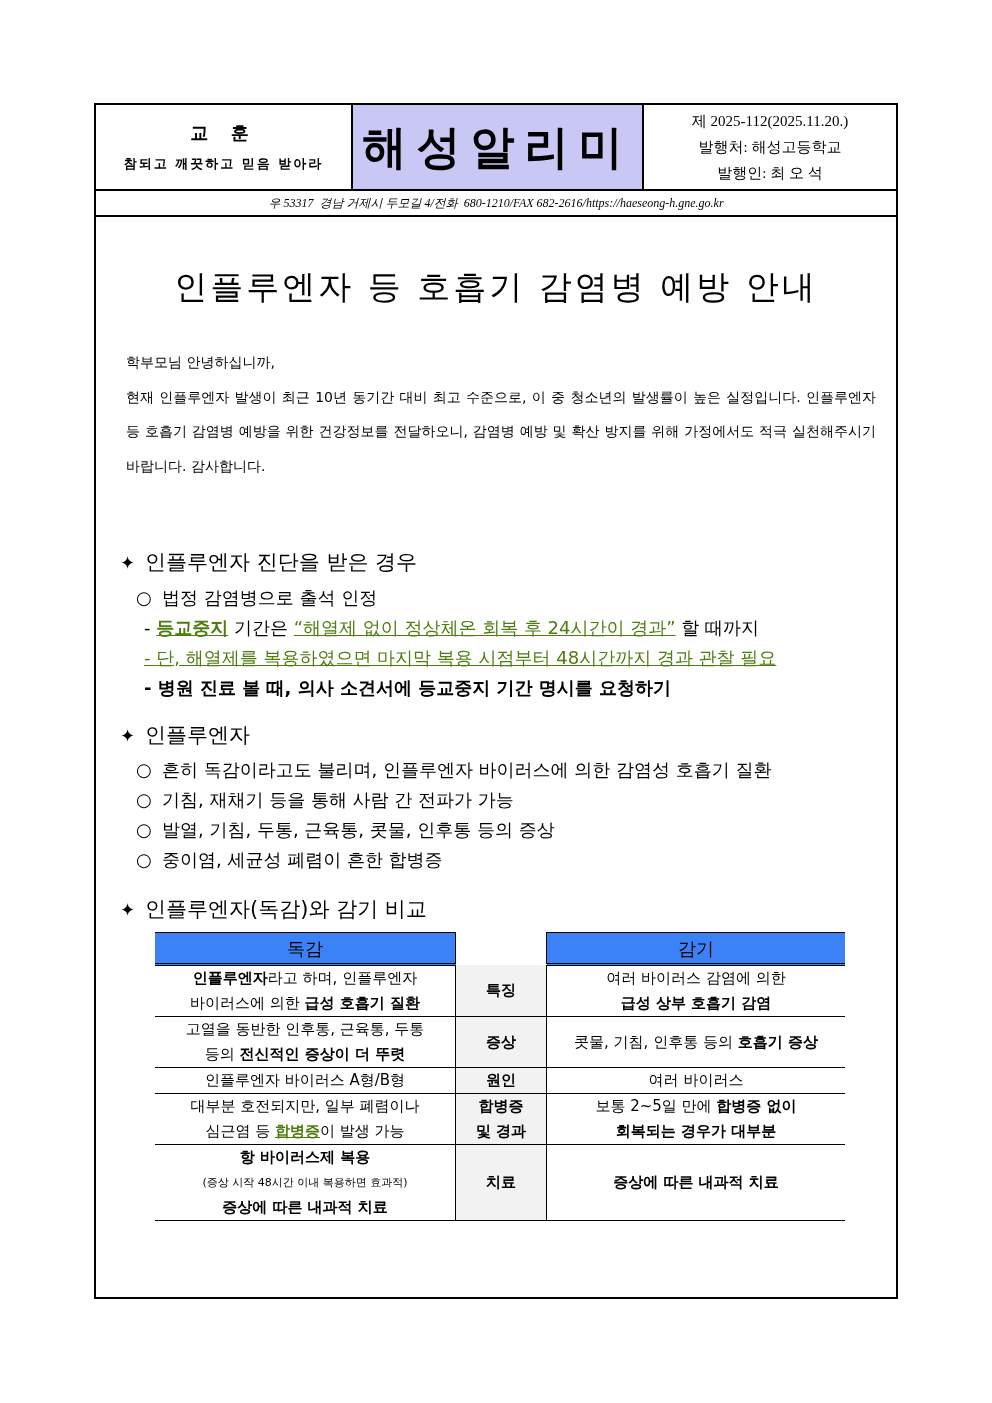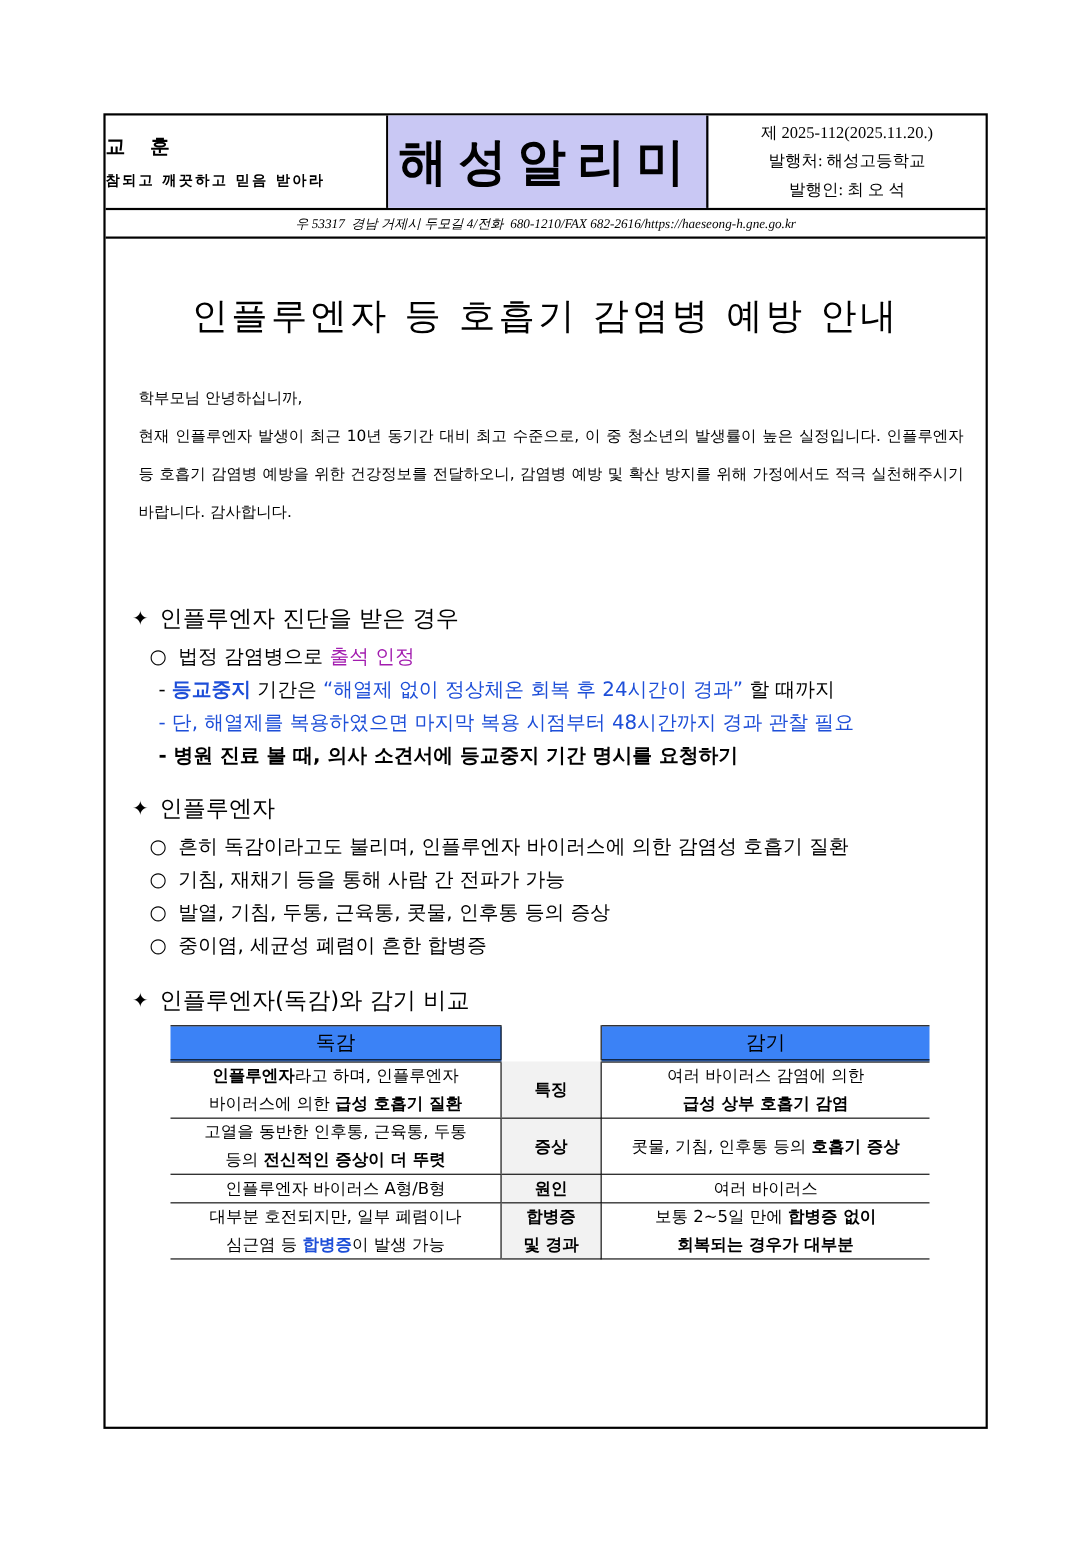--- a/index.html
+++ b/index.html
@@ -1,35 +1,35 @@
 <!DOCTYPE html>
 <html><head>
 <meta charset="utf-8">
 <style>
   html, body { margin: 0; padding: 0; background: #ffffff; }
   body { width: 992px; height: 1403px; position: relative; font-family: "DejaVu Serif", "Liberation Serif", serif; color: #000; }
   .frame { position: absolute; left: 94px; top: 103px; width: 800px; height: 1192px; border: 2px solid #000; }
   .masthead { position: absolute; left: 0; top: 0; width: 800px; height: 84px; border-bottom: 2px solid #000; display: flex; }
-  .mh-left { width: 255px; border-right: 2px solid #000; display: flex; flex-direction: column; justify-content: center; }
+  .mh-left { width: 255px; border-right: 2px solid #000; display: flex; flex-direction: column; align-items: center; justify-content: center; }
   .mh-left .motto-title { font-weight: bold; font-size: 18px; letter-spacing: 8px; margin-bottom: 10px; }
   .mh-left .motto { font-weight: bold; font-size: 13px; letter-spacing: 2px; }
   .mh-center { width: 289px; background: #c9c8f4; border-right: 2px solid #000; display: flex; align-items: center; justify-content: center; }
   .mh-center .paper-name { font-size: 44px; font-weight: 900; letter-spacing: 10px; font-family: "DejaVu Sans", sans-serif; transform: scaleY(1.05); }
   .mh-right { flex: 1; display: flex; flex-direction: column; align-items: center; justify-content: center; font-size: 15px; line-height: 26px; font-family: "Liberation Serif", serif; }
   .addr { position: absolute; left: 0; top: 86px; width: 800px; height: 24px; border-bottom: 2px solid #000; font-size: 12px; font-family: "Liberation Serif", serif; display: flex; align-items: center; justify-content: center; white-space: pre; font-style: italic; }
   .title { position: absolute; left: 0; top: 160px; width: 800px; text-align: center; font-size: 33px; letter-spacing: 3px; font-family: "DejaVu Sans", sans-serif; }
   .intro { position: absolute; left: 30px; top: 240px; width: 750px; font-size: 14px; line-height: 34.5px; font-family: "DejaVu Sans", sans-serif; text-align: justify; }
   .section-head { position: absolute; left: 24px; font-size: 21px; font-family: "DejaVu Sans", sans-serif; display: flex; align-items: center; }
   .section-head .star { font-size: 18px; margin-right: 10px; }
   .items { position: absolute; left: 40px; font-size: 18px; font-family: "DejaVu Sans", sans-serif; }
   .items .row { height: 30px; line-height: 30px; white-space: nowrap; }
   .items .circle { display: inline-block; width: 26px; }
   .dash { margin-left: 8px; }
-  .red { color: #1d4ed8; }
-  .blue { color: #a21caf; }
+  .red { color: #4d7c0f; text-decoration: underline; }
+  .blue { color: #000000; }
   .b { font-weight: bold; }
   table.cmp { position: absolute; left: 59px; top: 827px; width: 690px; border-collapse: collapse; font-family: "DejaVu Sans", sans-serif; font-size: 15px; }
   table.cmp td, table.cmp th { text-align: center; vertical-align: middle; padding: 0 4px; line-height: 25px; }
   table.cmp th { font-weight: normal; font-size: 18px; background: #3b82f6; height: 30px; border-top: 1.5px solid #000; border-bottom: 3px double #000; }
   table.cmp th.blank { background: #fff; border-top: none; border-bottom: none; border-left: 1px solid #000; border-right: 1px solid #000; }
   table.cmp td { border-bottom: 1px solid #000; }
   table.cmp td.mid { background: #f2f2f2; font-weight: bold; border-left: 1px solid #000; border-right: 1px solid #000; width: 82px; }
   table.cmp tr:last-child td { border-bottom: 1.5px solid #000; }
   .small { font-size: 11px; }
 </style>
@@ -135,16 +135,25 @@
       </td>
       <td class="mid">
         <div>합병증</div>
         <div>및 경과</div>
       </td>
       <td>
         <div><span>보통 2~5일 만에 </span><span class="b">합병증 없이</span></div>
         <div class="b">회복되는 경우가 대부분</div>
       </td>
     </tr>
+    <tr>
+      <td>
+        <div class="b">항 바이러스제 복용</div>
+        <div class="small">(증상 시작 48시간 이내 복용하면 효과적)</div>
+        <div class="b">증상에 따른 내과적 치료</div>
+      </td>
+      <td class="mid">치료</td>
+      <td class="b">증상에 따른 내과적 치료</td>
+    </tr>
   </tbody>
     </table>
 
 </div>
 
 </body></html>

